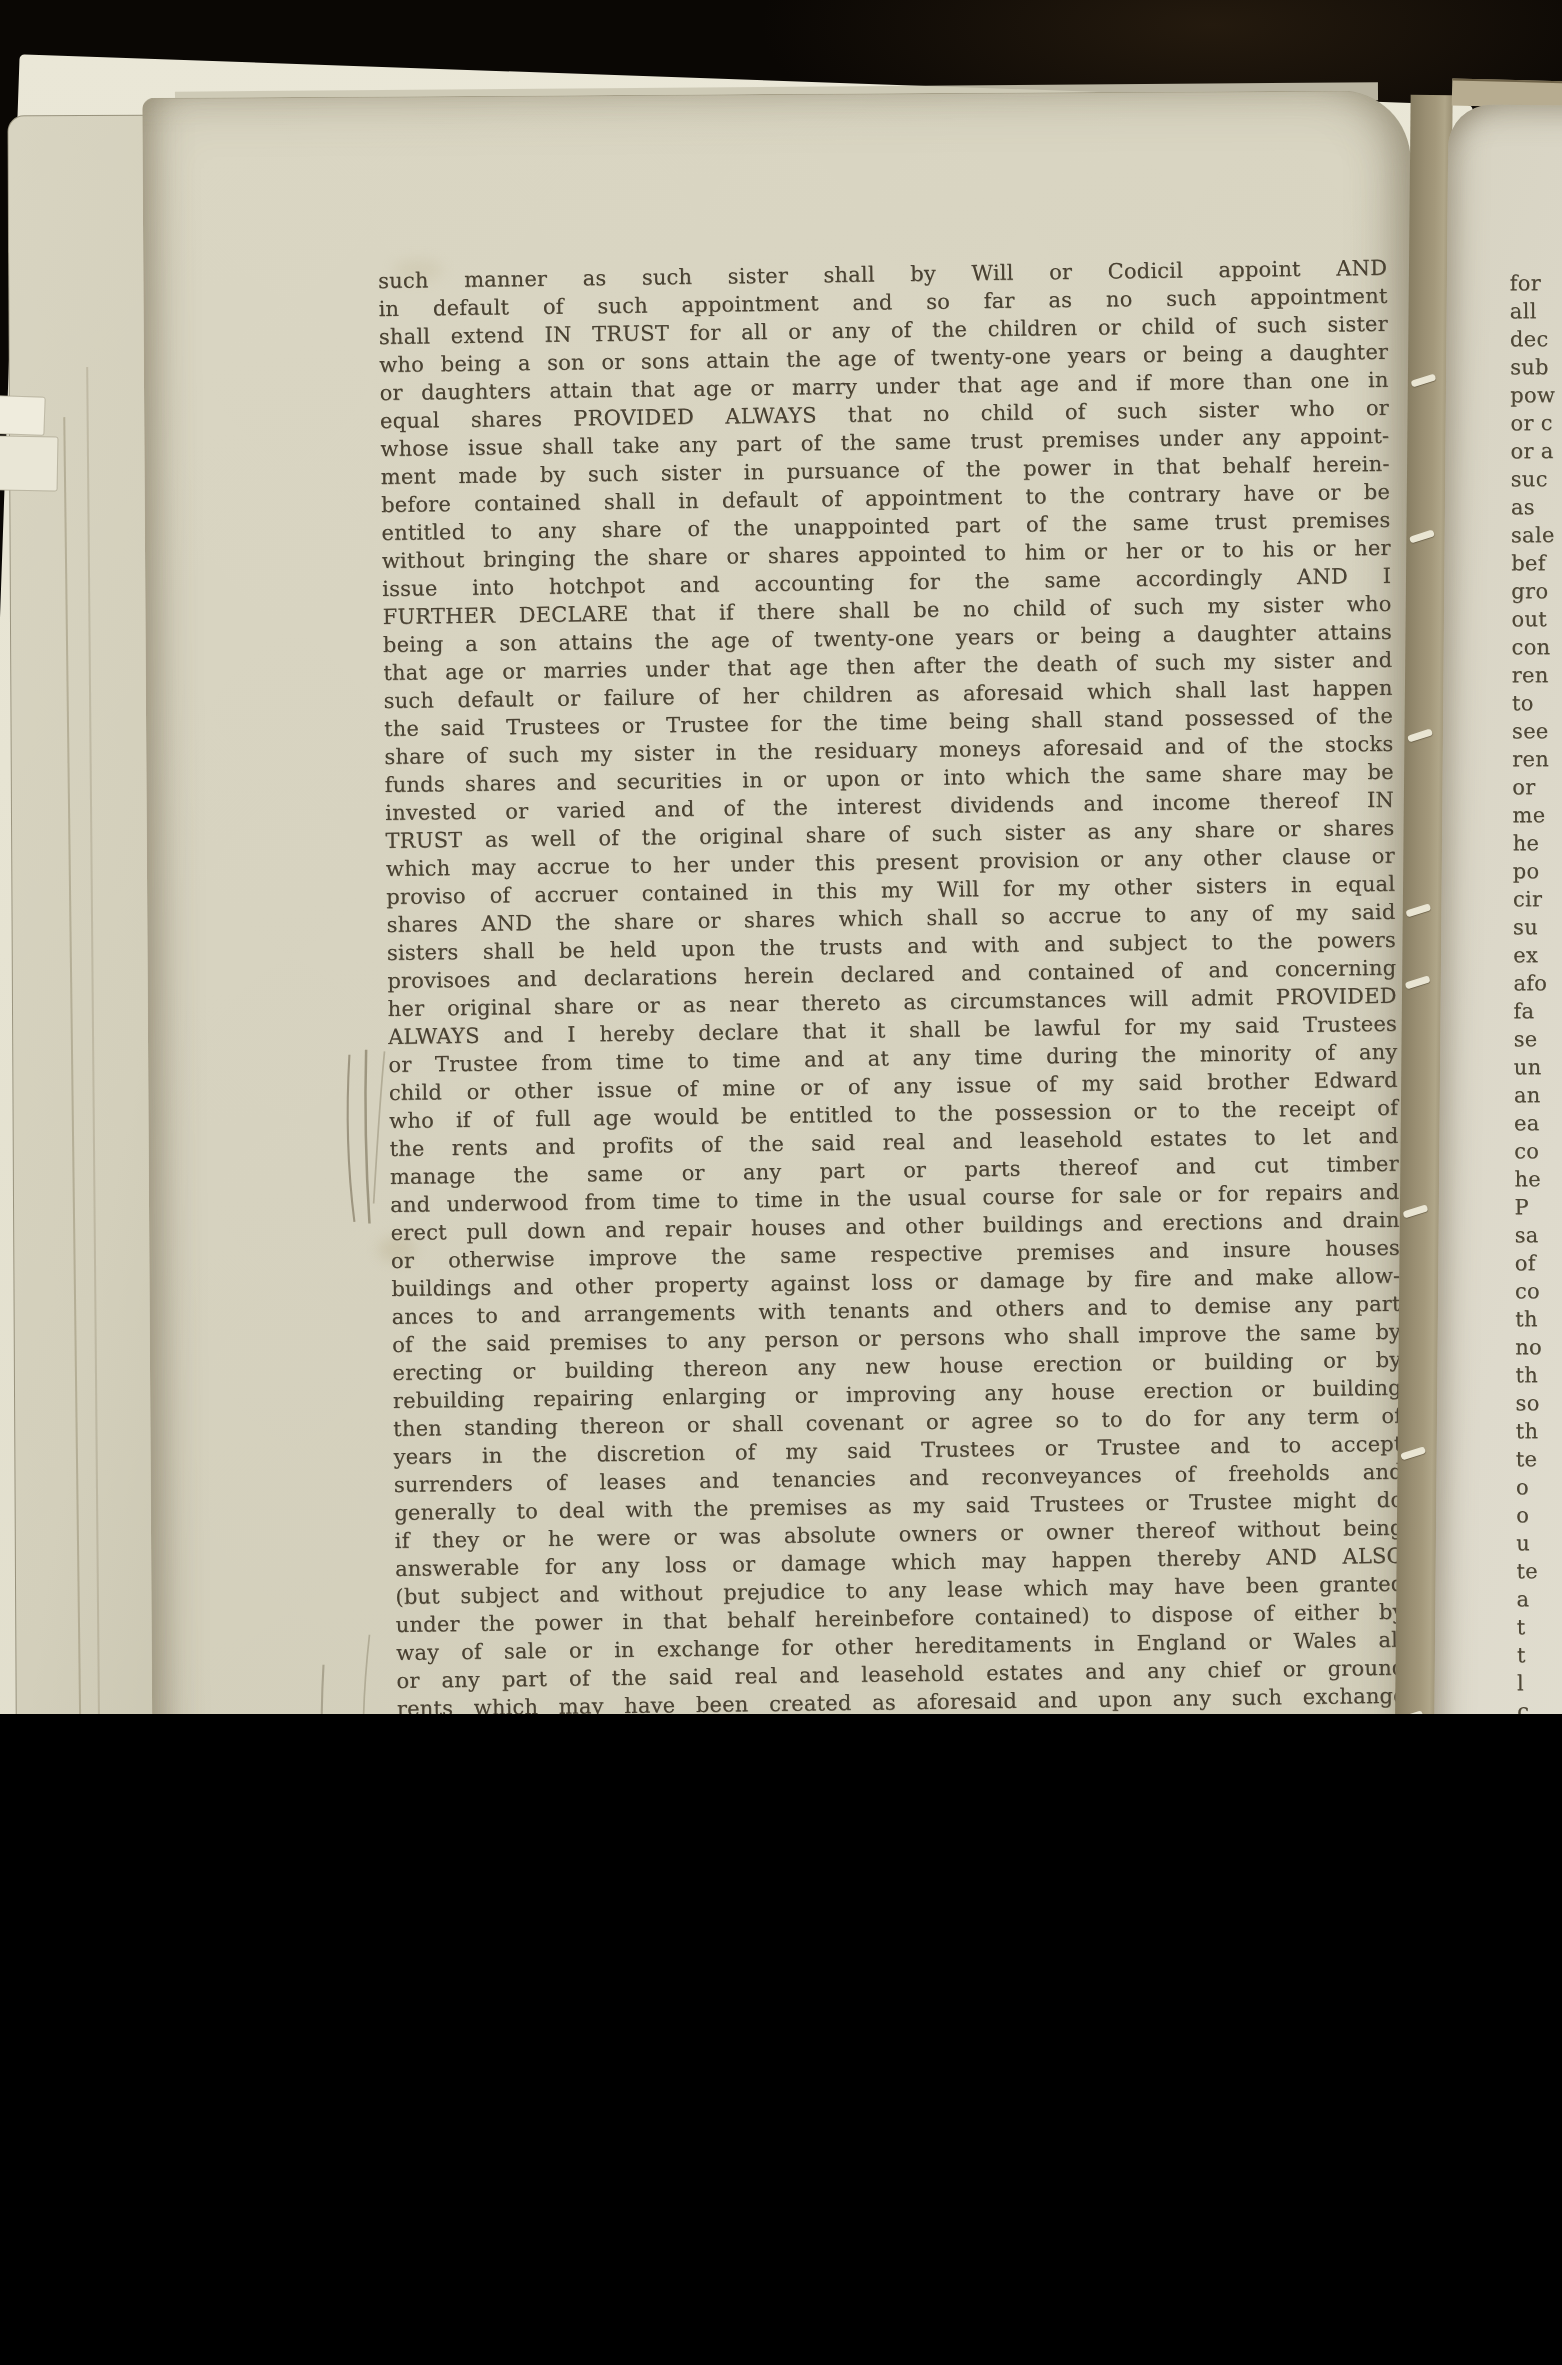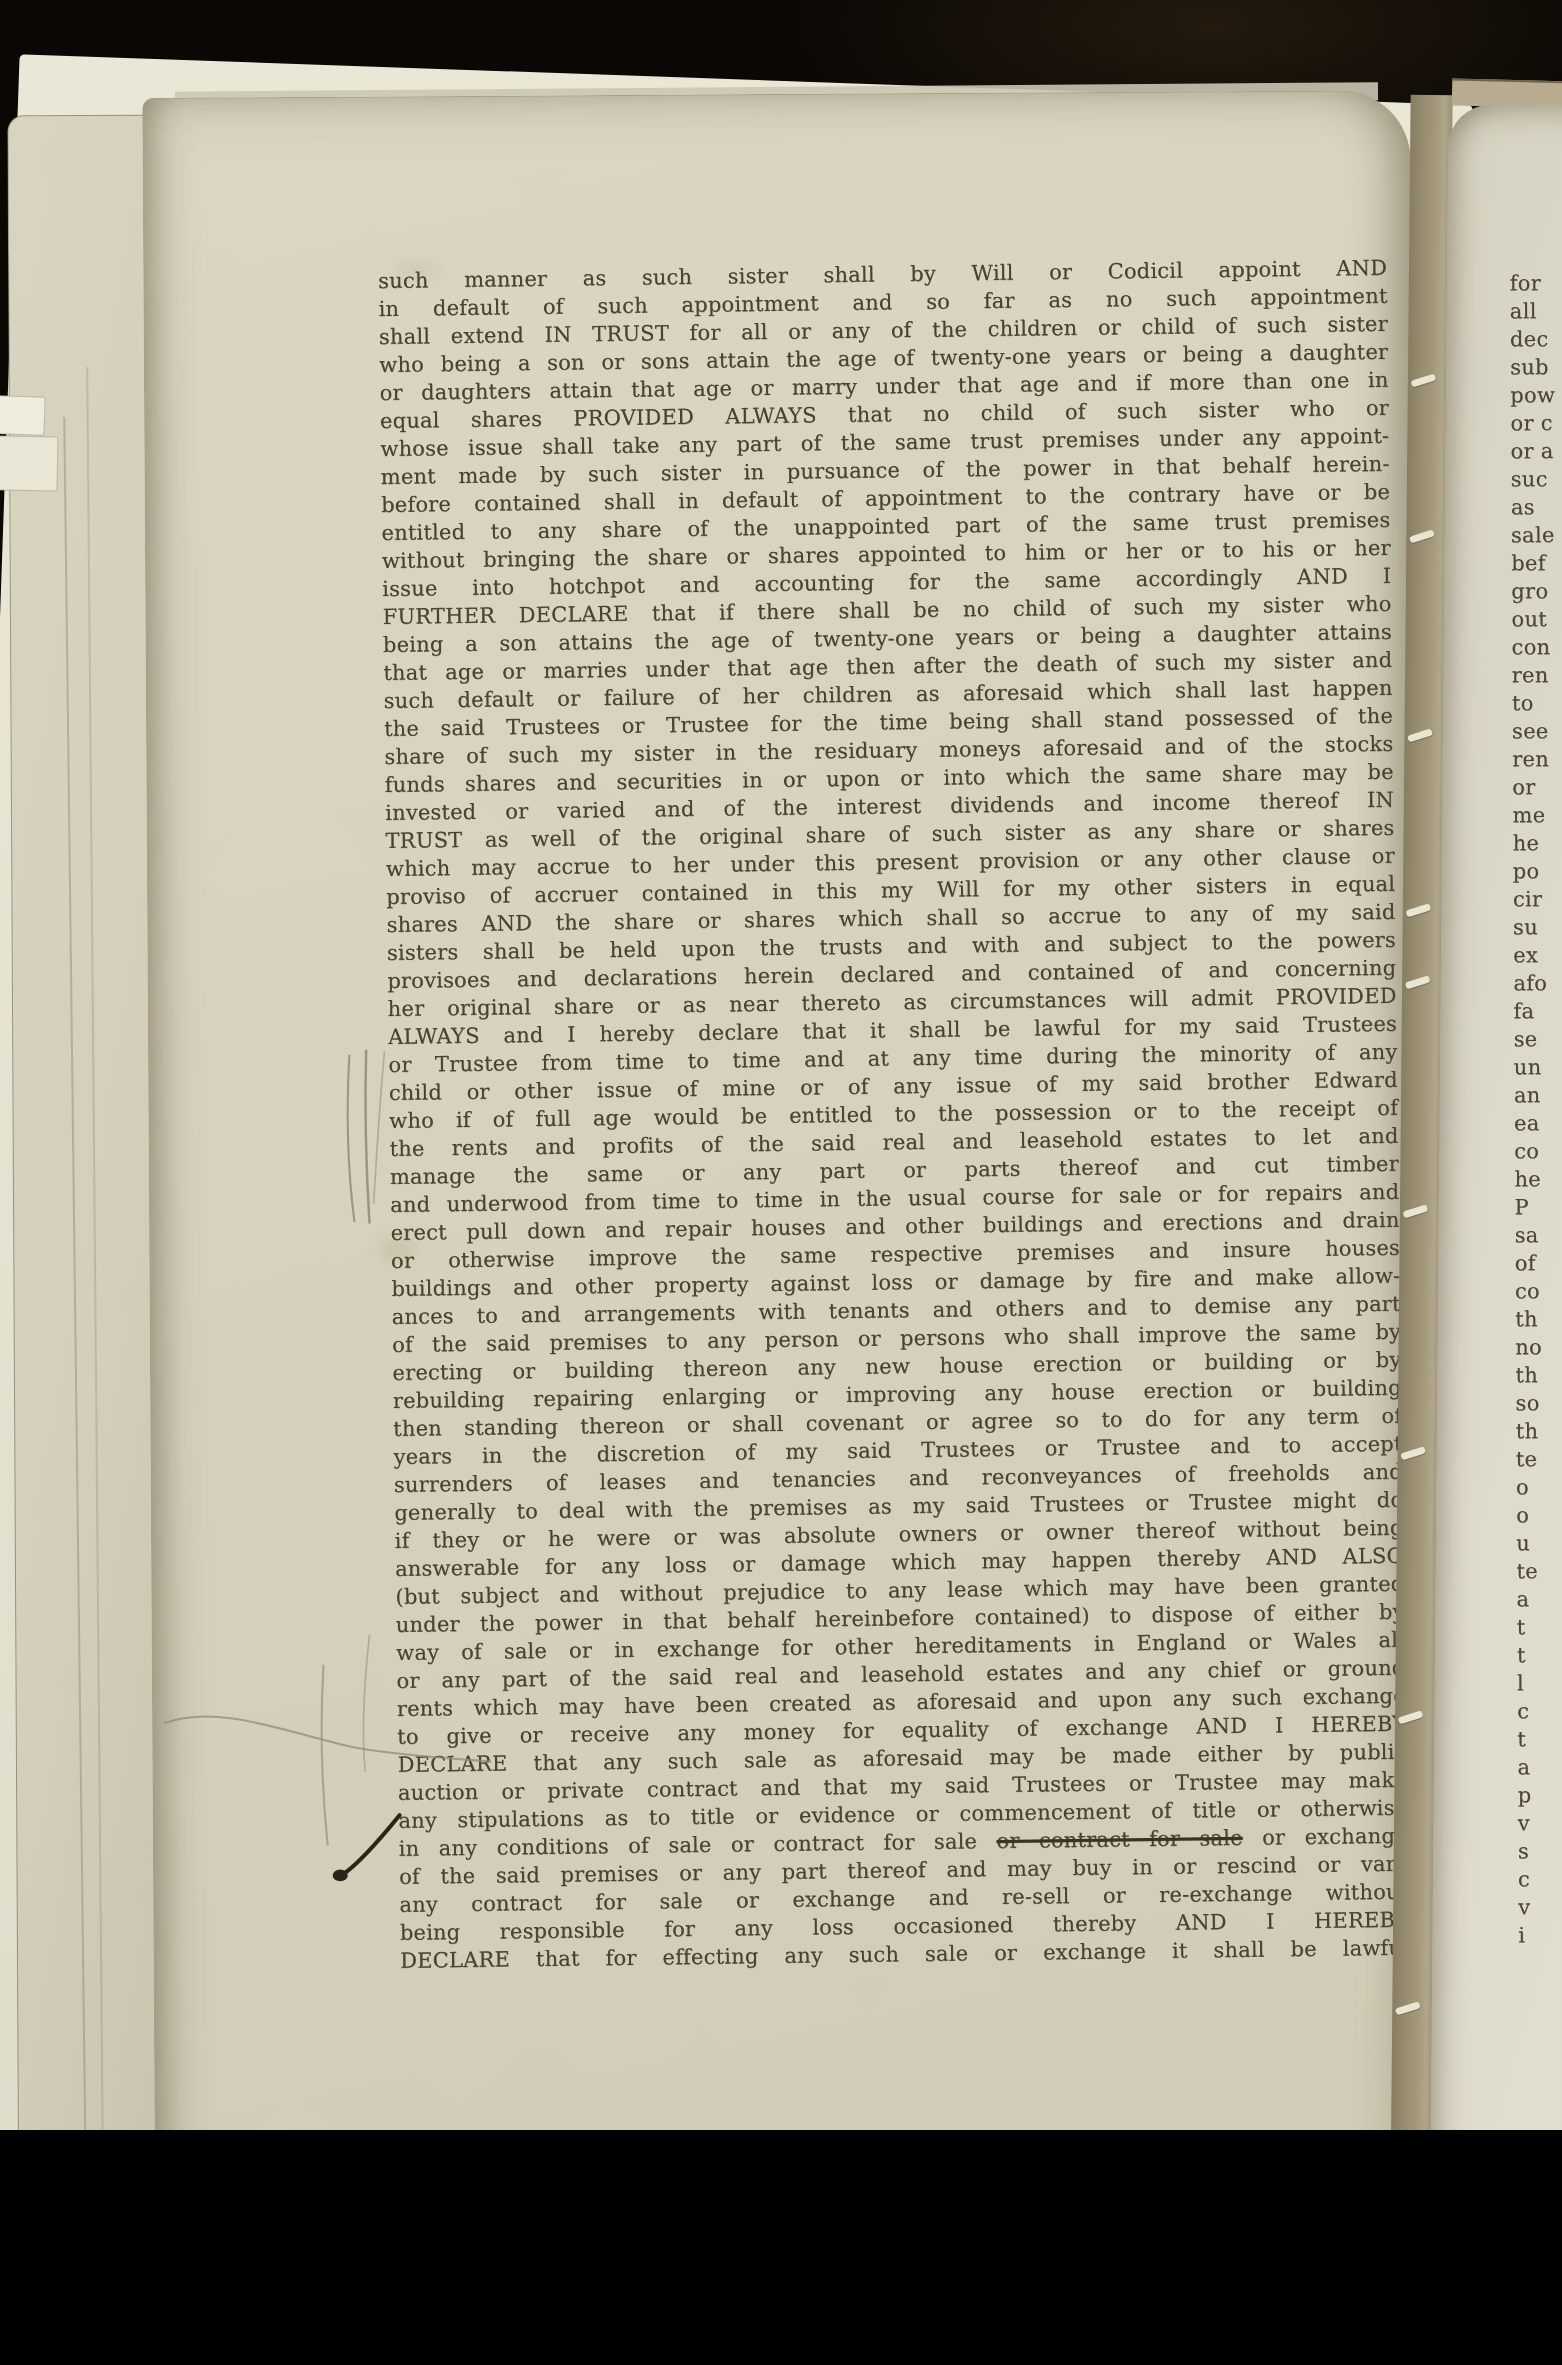--- a/index.html
+++ b/index.html
@@ -1,16 +1,16 @@
 <!DOCTYPE html>
 <html style="--bg: #0a0704; --paper: #d6d2bf; --paper-right: #dedacc; --under: #e7e4d3; --stack: #d3cfbb; --gutter: #a3987b; --ink: #4a4233; --pencil: #97907a; --tick: #2b2419; --yellow: #d9d58f;font-size:13.4px"><head>
 <meta charset="utf-8">
 <style>
   html,body{margin:0;padding:0;background:#000;}
-  .scene{position:relative;width:1563px;height:2130px;overflow:hidden;
+  .scene{position:relative;width:1563px;height:1714px;overflow:hidden;
          background:radial-gradient(ellipse 752px 251px at 1212px 25px, #241a0e 0%, rgba(20,14,6,0) 60%),
                     radial-gradient(ellipse 585px 209px at 1462px 2306px, #1d150b 0%, rgba(16,11,5,0) 65%),
                     var(--bg, #0a0704);
          font-family:"DejaVu Serif","Liberation Serif",serif;}
   .abs{position:absolute;}
 
   
   .under-sheet{left:-20px;top:79px;width:1454px;height:2248px;
     background:linear-gradient(175deg,#eae7d7 0%,var(--under,#e7e4d3) 30%,#dedbc9 100%);
     transform:rotate(2deg);border-radius:5px;}

